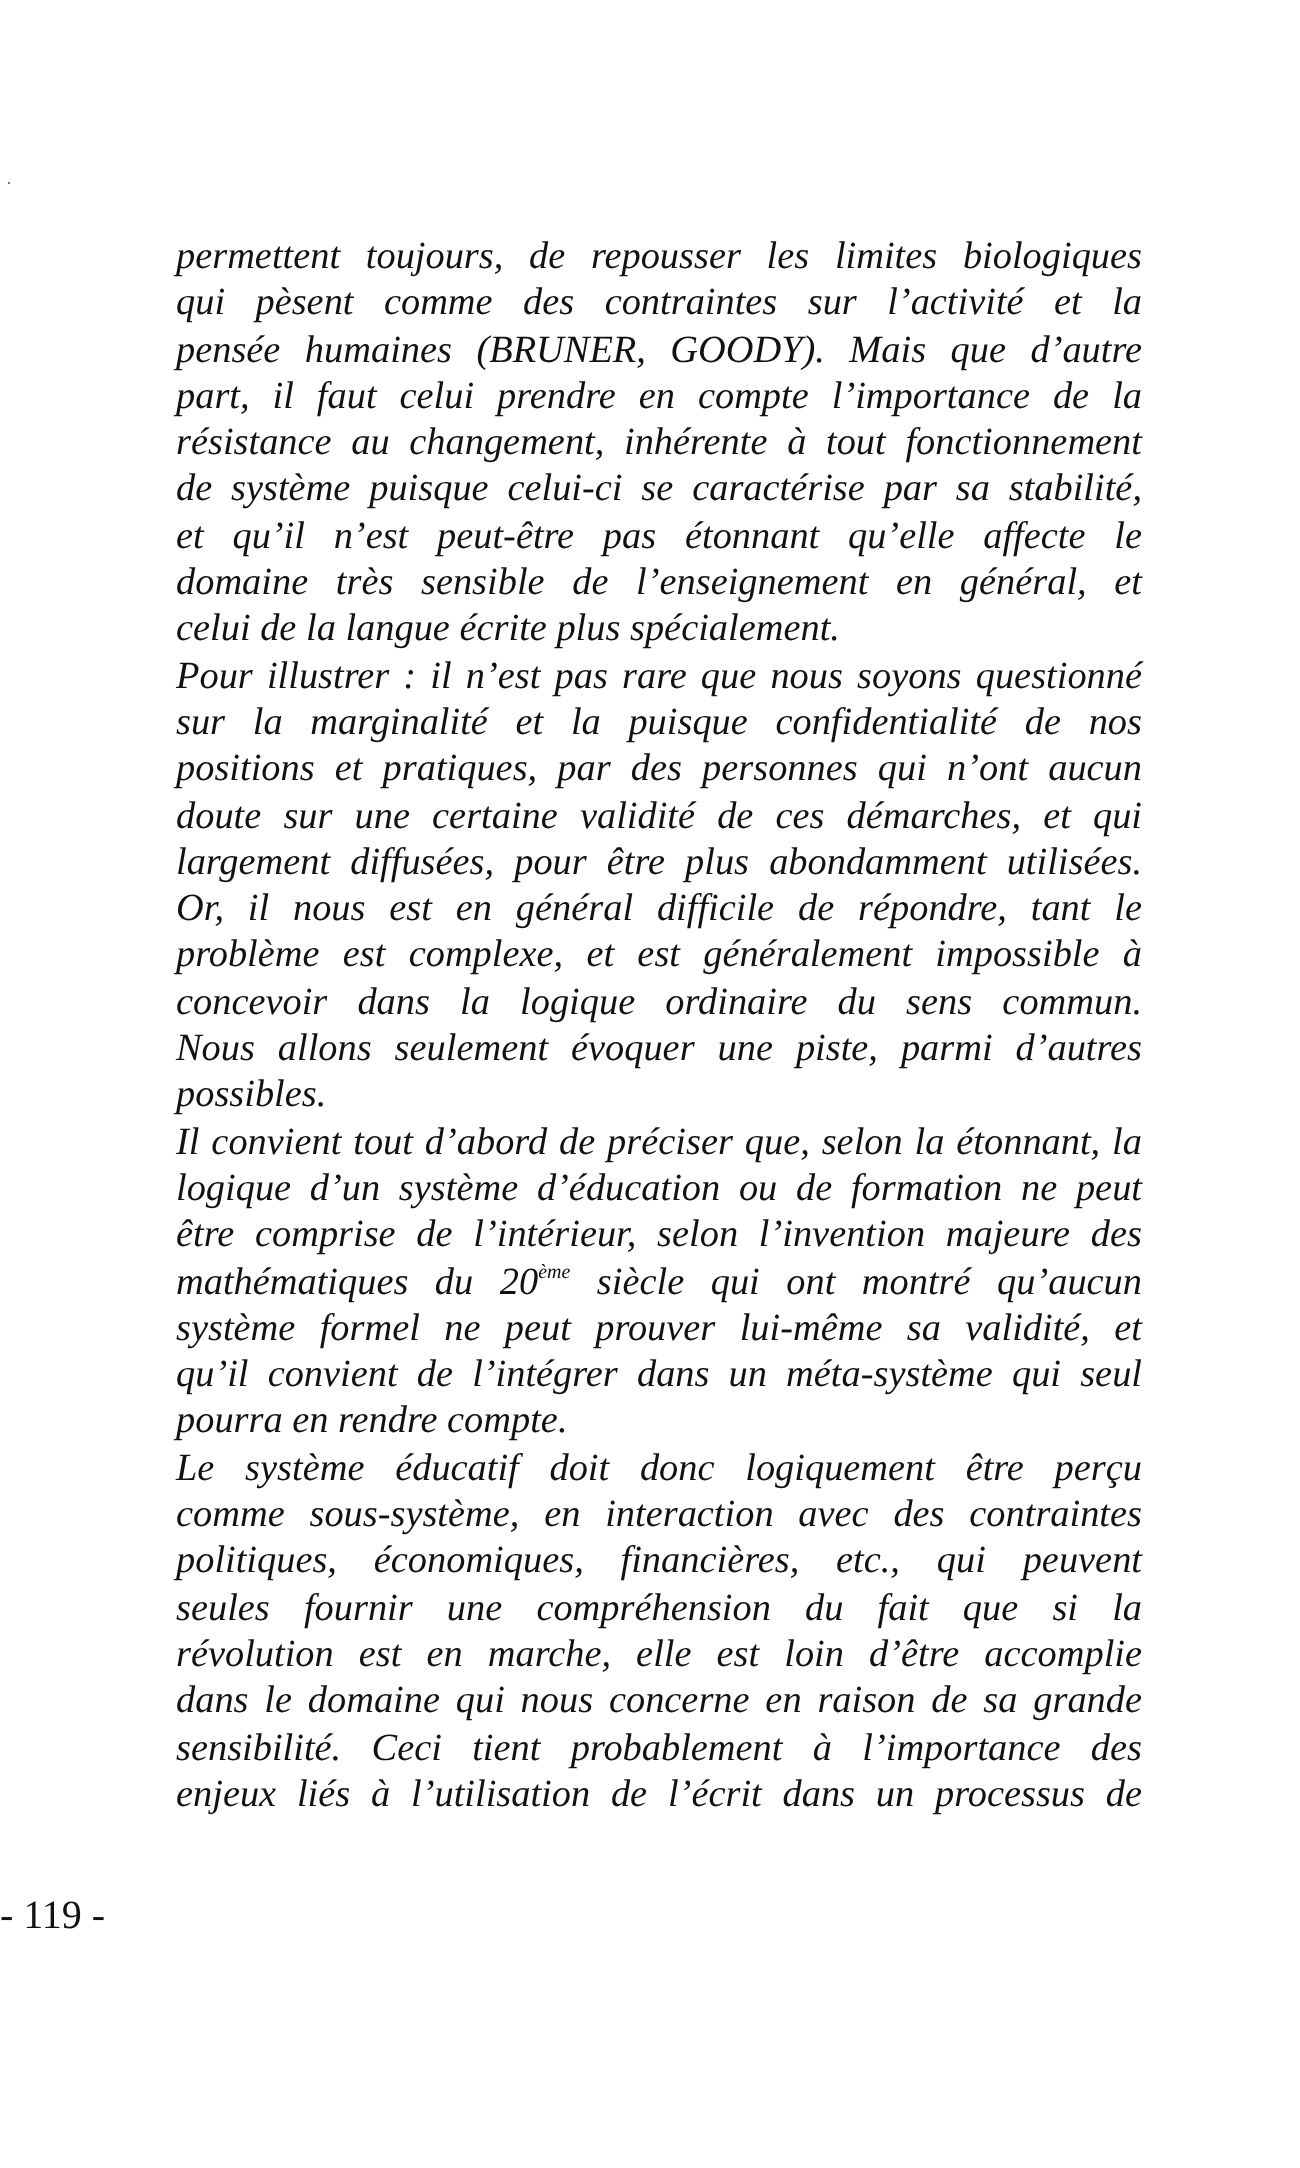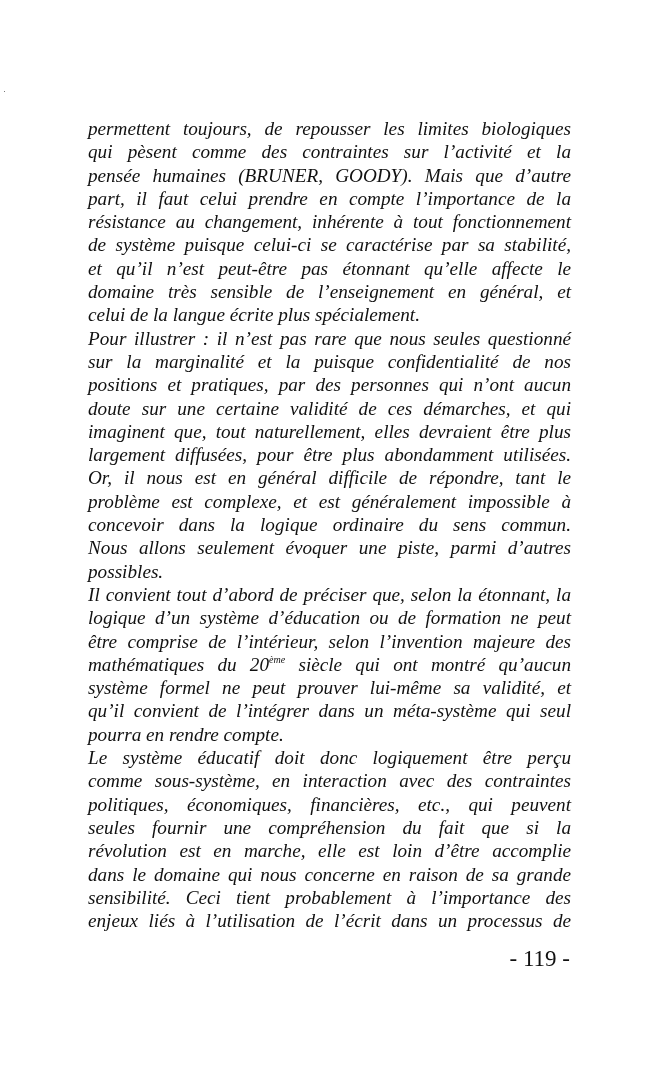--- a/index.html
+++ b/index.html
@@ -47,47 +47,46 @@
     .line .sup {
       font-size: 10px;
       vertical-align: 8px;
       line-height: 0;
     }
     .page-number {
       position: absolute;
       left: 0;
       width: 570px;
       top: 947px;
-      text-align: right;
-      font-size: 23px;
+      text-align: left;
+      font-size: 20px;
       line-height: 23px;
     }
   </style>
 </head>
 <body>
 
 <div class="stray-dot"></div>
 
 <div class="page-text">
 
   <span class="line">permettent toujours, de repousser les limites biologiques</span>
   <span class="line">qui pèsent comme des contraintes sur l’activité et la</span>
   <span class="line">pensée humaines (BRUNER, GOODY). Mais que d’autre</span>
   <span class="line">part, il faut celui prendre en compte l’importance de la</span>
   <span class="line">résistance au changement, inhérente à tout fonctionnement</span>
   <span class="line">de système puisque celui-ci se caractérise par sa stabilité,</span>
   <span class="line">et qu’il n’est peut-être pas étonnant qu’elle affecte le</span>
   <span class="line">domaine très sensible de l’enseignement en général, et</span>
   <span class="line last">celui de la langue écrite plus spécialement.</span>
 
-  <span class="line">Pour illustrer : il n’est pas rare que nous seules questionné</span>
+  <span class="line">Pour illustrer : il n’est pas rare que nous soyons questionné</span>
   <span class="line">sur la marginalité et la puisque confidentialité de nos</span>
   <span class="line">positions et pratiques, par des personnes qui n’ont aucun</span>
   <span class="line">doute sur une certaine validité de ces démarches, et qui</span>
-  <span class="line">imaginent que, tout naturellement, elles devraient être plus</span>
   <span class="line">largement diffusées, pour être plus abondamment utilisées.</span>
   <span class="line">Or, il nous est en général difficile de répondre, tant le</span>
   <span class="line">problème est complexe, et est généralement impossible à</span>
   <span class="line">concevoir dans la logique ordinaire du sens commun.</span>
   <span class="line">Nous allons seulement évoquer une piste, parmi d’autres</span>
   <span class="line last">possibles.</span>
 
   <span class="line">Il convient tout d’abord de préciser que, selon la étonnant, la</span>
   <span class="line">logique d’un système d’éducation ou de formation ne peut</span>
   <span class="line">être comprise de l’intérieur, selon l’invention majeure des</span>

